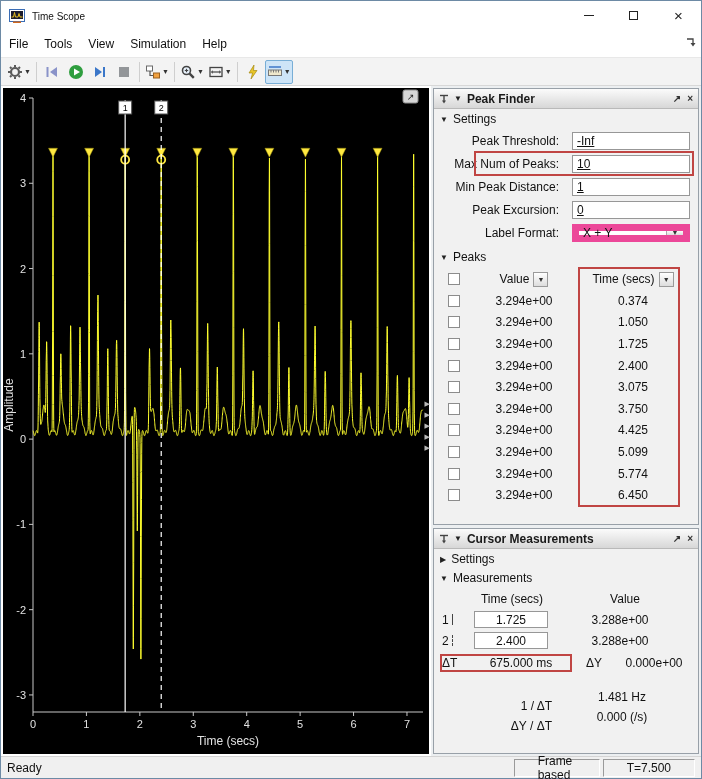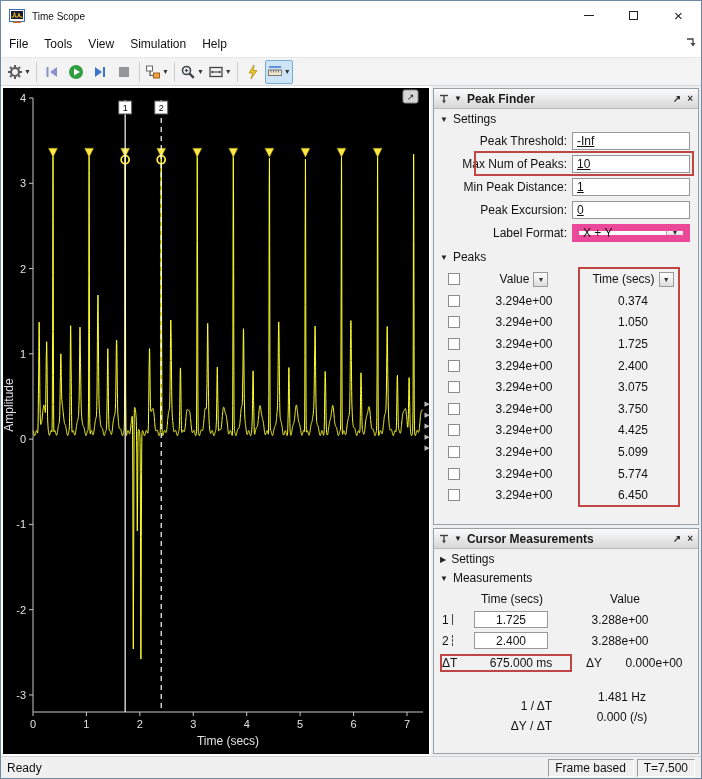--- a/index.html
+++ b/index.html
@@ -50,21 +50,21 @@
                   border-bottom:1px solid #b9b9b9; display:flex; align-items:center; padding:0 5px; gap:5px;
                   font-weight:bold; font-size:12px; color:#1a1a1a; }
   .ph-right { margin-left:auto; display:flex; align-items:center; gap:6px; }
   .icon-small { font-size:10px; color:#333; line-height:10px; }
   .tri { font-size:8px; color:#222; }
   .section-header { display:flex; align-items:center; gap:5px; padding:3px 6px 2px 6px; font-size:12px; }
 
   
   .pf-form { padding:2px 8px 4px 4px; display:flex; flex-direction:column; gap:2px; }
   .form-row { display:flex; align-items:center; height:21px; position:relative; }
-  .form-label { flex:1; text-align:right; padding-right:5px; white-space:nowrap; }
+  .form-label { flex:1; text-align:right; padding-right:13px; white-space:nowrap; }
   .form-field { width:118px; height:18px; flex:none; border:1px solid #979797; background:#fff;
                 padding:0 4px; display:flex; align-items:center;text-decoration:underline; }
   .combo { width:118px; height:18px; flex:none; border:7px solid #ec4899; background:#fff; display:flex; }
   .combo-value { flex:1; padding:0 4px; display:flex; align-items:center; }
   .combo-btn { width:17px; flex:none; background:linear-gradient(#fafafa,#dcdcdc); border-left:1px solid #aaa;
                display:flex; align-items:center; justify-content:center; font-size:7px; color:#333; }
   .hl-red { position:absolute; border:2px solid #c04543; pointer-events:none; z-index:5; }
   .hl-maxpeaks { left:36px; right:-4px; top:-2px; bottom:-2px; }
 
   
@@ -101,21 +101,21 @@
   .cm-derived { display:flex; align-items:center; height:20px; }
   .d-label { width:112px; flex:none; text-align:right;margin-top:17px; }
   .d-value { flex:1; text-align:center; }
   .cm-gap { height:13px; }
 
   
   .statusbar { height:22px; flex:none; background:#f0f0f0; border-top:1px solid #d4d4d4;
                display:flex; align-items:center; padding:0 6px 0 6px; gap:0; }
   .status-right { margin-left:auto; display:flex; gap:3px; }
   .status-box { border:1px solid; border-color:#9a9a9a #ffffff #ffffff #9a9a9a; background:#f0f0f0;
-                height:18px; display:flex; align-items:center; justify-content:center; padding:0 6px; }
+                height:18px; display:flex; align-items:center; justify-content:center; padding:0 23px; }
 </style>
 </head>
 <body>
 
 <div class="window">
 
   <div class="titlebar">
     <svg class="app-icon" viewBox="0 0 16 16">
       <rect x="0.5" y="1.5" width="15" height="12" fill="#ffffff" stroke="#3a6db5"></rect>
       <rect x="2" y="3" width="12" height="8" fill="#1b1b2e"></rect>

